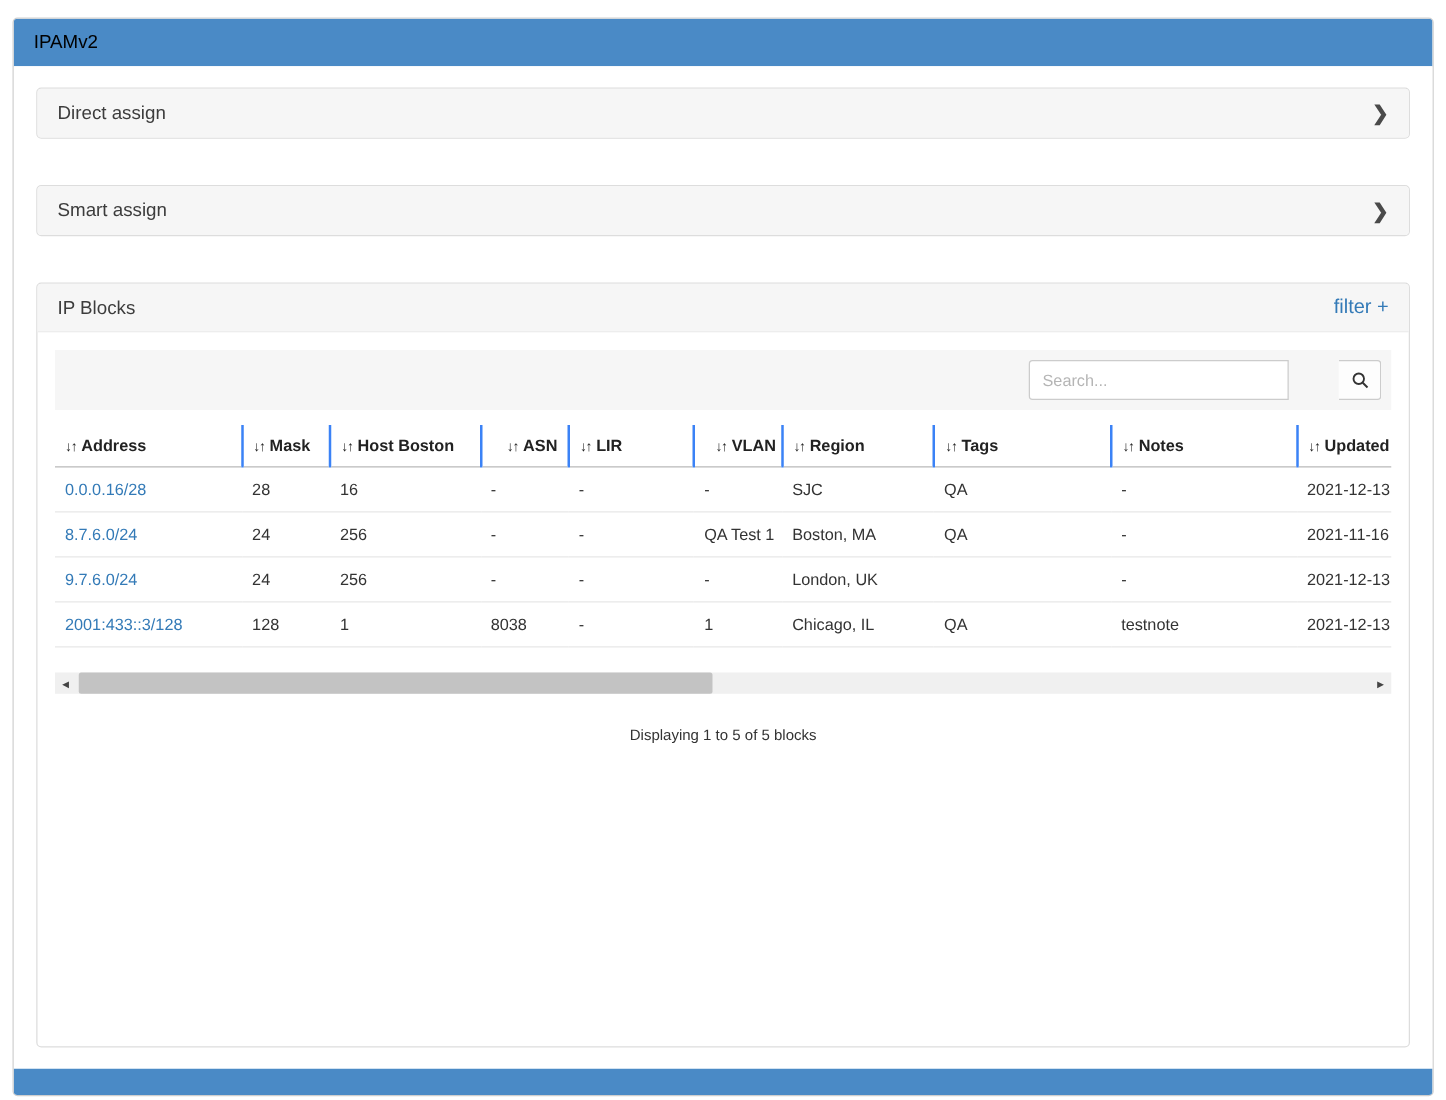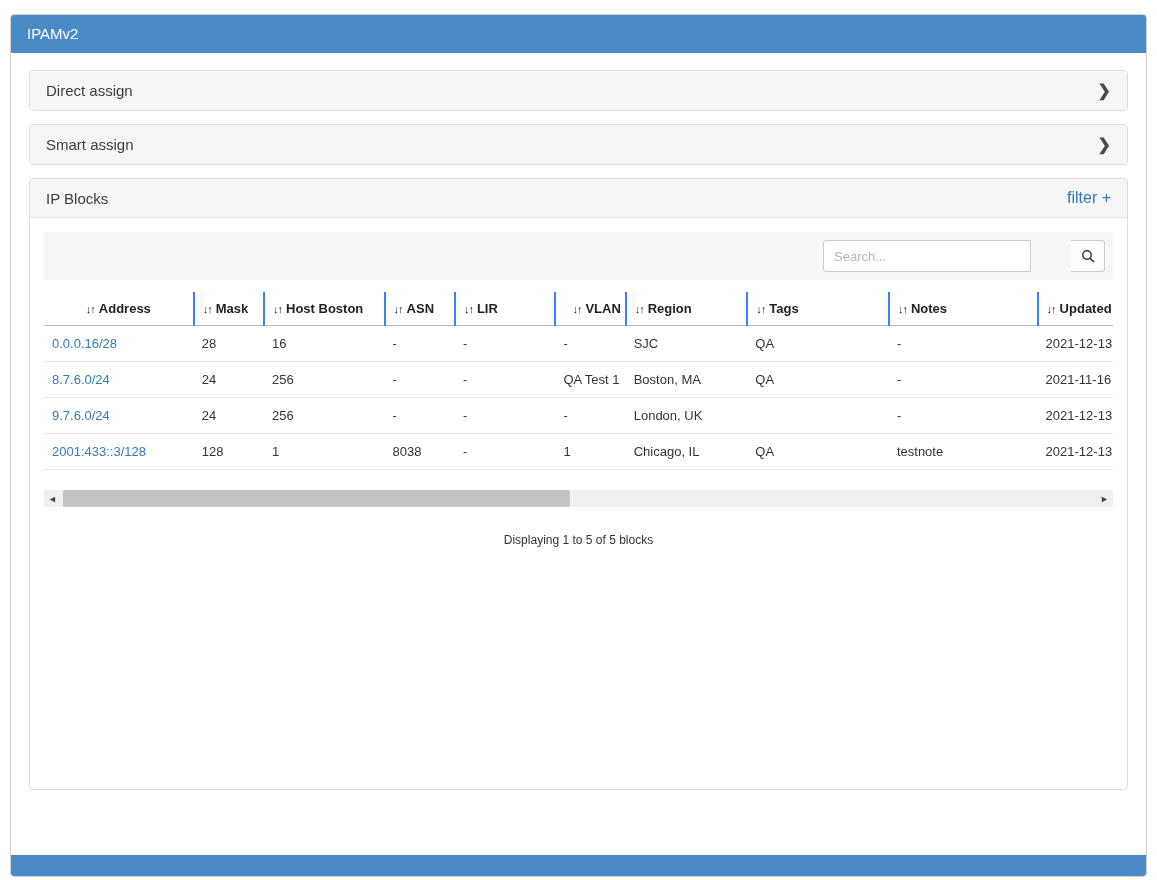--- a/index.html
+++ b/index.html
@@ -12,39 +12,39 @@
   .app {
     width: 1137px;
     margin: 14px auto 4px auto;
     border: 1px solid #cfcfcf;
     border-radius: 4px;
     overflow: hidden;
     background: #fff;
   }
   .app-header {
     background: #4a8ac6;
-    color: #ffffff;
+    color: #000000;
     font-size: 15px;
     padding: 10px 16px;
     height: 38px;
   }
   .app-body {
     padding: 17px 18px 0 18px;
     height: 802px;
     background: #fff;
   }
   .app-footer {
     height: 21px;
     background: #4a8ac6;
   }
   
   .panel {
     border: 1px solid #ddd;
     border-radius: 4px;
-    margin-bottom: 13px;
+    margin-bottom: 37px;
     background: #fff;
   }
   .panel-heading {
     background: #f6f6f6;
     padding: 0 16px;
     height: 39px;
     font-size: 15px;
     color: #3c3c3c;
     display: flex;
     align-items: center;
@@ -116,21 +116,21 @@
     font-weight: bold;
     text-align: left;
     padding: 9px 8px;
     border-bottom: 1px solid #b9b9b9;
     border-left: 2px solid #3b82f6;
     white-space: nowrap;
     overflow: hidden;
     color: #222;
     cursor: pointer;
   }
-  table.blocks thead th:first-child { border-left: none; text-align: center; }
+  table.blocks thead th:first-child { border-left: none; }
   table.blocks tbody td {
     padding: 10px 8px;
     border-bottom: 1px solid #e8e8e8;
     white-space: nowrap;
     overflow: hidden;
     color: #333;
   }
   .sort-icon {
     font-size: 11px;
     letter-spacing: -1px;
@@ -225,21 +225,21 @@
             </button>
           </div>
         </div>
 
         <table class="blocks">
           <thead>
             <tr>
                 <th style="width: 149px;"><span class="sort-icon">↓↑</span><span>Address</span></th>
                 <th style="width: 70px;"><span class="sort-icon">↓↑</span><span>Mask</span></th>
                 <th style="width: 120px;"><span class="sort-icon">↓↑</span><span>Host Boston</span></th>
-                <th style="width: 70px;"><span class="sort-icon">↓↑</span><span>ASN</span></th>
+                <th style="width: 70px; text-align: right;"><span class="sort-icon">↓↑</span><span>ASN</span></th>
                 <th style="width: 100px;"><span class="sort-icon">↓↑</span><span>LIR</span></th>
                 <th style="width: 70px; padding-left: 16px;"><span class="sort-icon">↓↑</span><span>VLAN</span></th>
                 <th style="width: 121px;"><span class="sort-icon">↓↑</span><span>Region</span></th>
                 <th style="width: 141px;"><span class="sort-icon">↓↑</span><span>Tags</span></th>
                 <th style="width: 148px;"><span class="sort-icon">↓↑</span><span>Notes</span></th>
                 <th style="width: 75px;"><span class="sort-icon">↓↑</span><span>Updated</span></th>
               </tr>
           </thead>
           <tbody>
               <tr>

